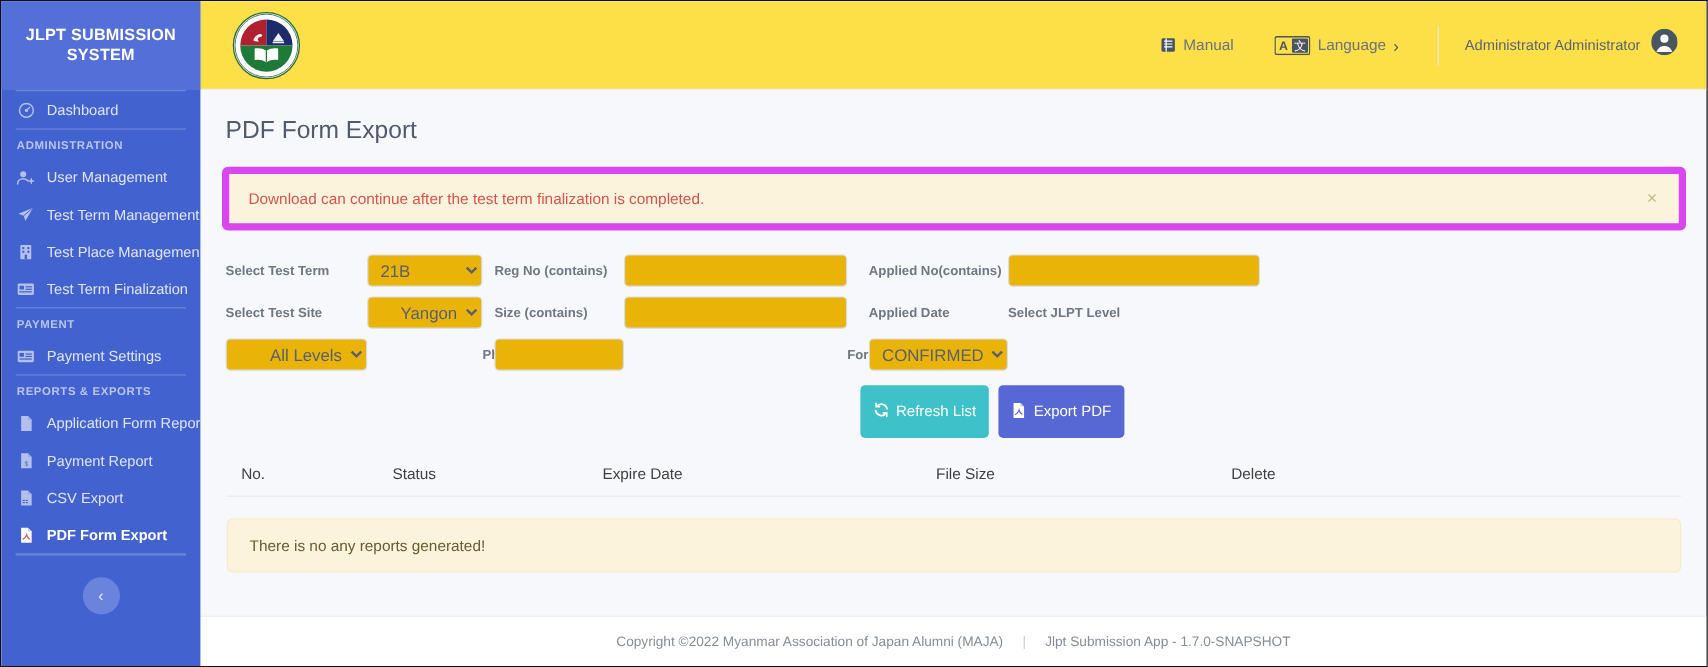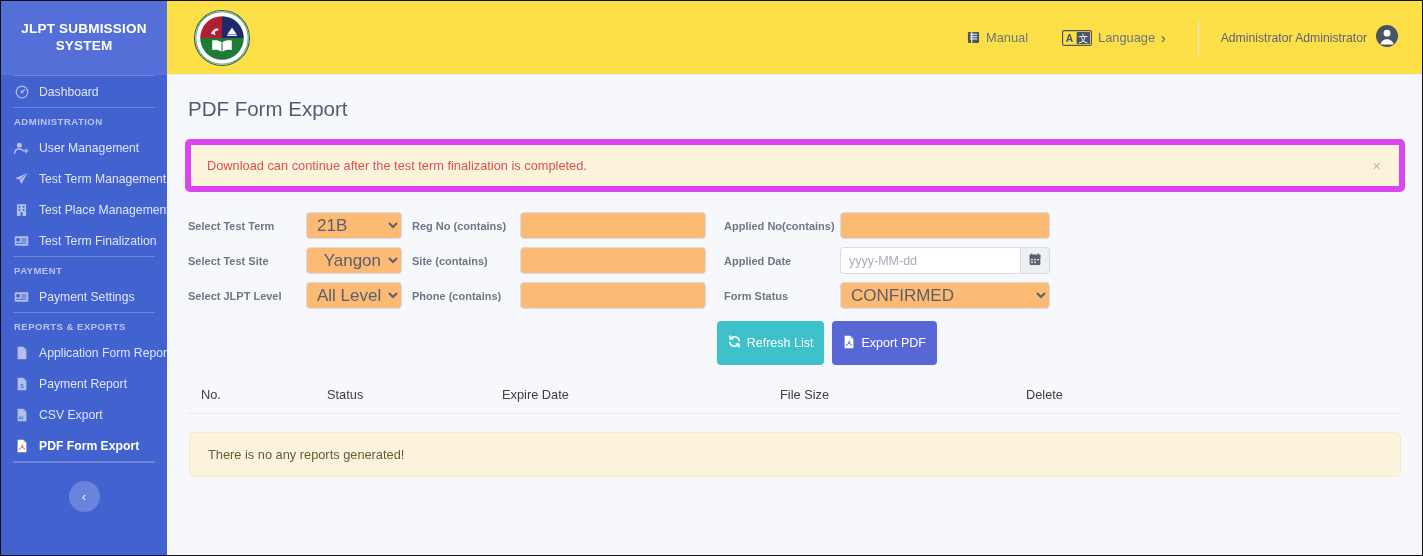--- a/index.html
+++ b/index.html
@@ -230,22 +230,22 @@
     color: #6f7785;
     white-space: nowrap;
     font-weight: bold;
   }
 
   select.ctl, input.ctl {
     height: 27px;
     width: 100%;
     border: 1px solid #d8dce6;
     border-radius: 4px;
-    background: #fdba74;
-    font-size: 17px;
+    background: #eab308;
+    font-size: 14px;
     color: #59606e;
     padding: 0 6px;
     font-family: "Liberation Sans", sans-serif;
     outline: none;
   }
   select.ctl { cursor: pointer; padding-right: 4px; }
   select.ctl.ra { text-align-last: right; direction: ltr; }
   input.ctl::placeholder { color: #a7adba; }
 
   .date-group {
@@ -582,44 +582,24 @@
         <input class="ctl" type="text" placeholder="" style="">
         <span></span>
         <label class="fl">Applied No(contains)</label>
         <input class="ctl" type="text" placeholder="" style="">
 
         <label class="fl">Select Test Site</label>
         <select class="ctl ra">
           <option>Yangon</option>
         </select>
         <span></span>
-        <label class="fl">Site (contains)</label>
+        <label class="fl">Size (contains)</label>
         <input class="ctl" type="text" placeholder="" style="">
         <span></span>
         <label class="fl">Applied Date</label>
-        <div class="date-group">
-          <input type="text" placeholder="yyyy-MM-dd" style="">
-          <button class="date-btn">
-            <span>
-              <svg width="12" height="13" viewBox="0 0 13 14">
-                  <rect x="0.7" y="1.8" width="11.6" height="11.2" rx="1" fill="#5b6370"></rect>
-                  <rect x="0.7" y="1.8" width="11.6" height="3" fill="#5b6370"></rect>
-                  <rect x="2.2" y="0.4" width="1.5" height="2.6" rx="0.5" fill="#5b6370"></rect>
-                  <rect x="9.3" y="0.4" width="1.5" height="2.6" rx="0.5" fill="#5b6370"></rect>
-                  <g fill="#eef0f5">
-                    <rect x="2.3" y="6.4" width="1.8" height="1.6"></rect>
-                    <rect x="5.6" y="6.4" width="1.8" height="1.6"></rect>
-                    <rect x="8.9" y="6.4" width="1.8" height="1.6"></rect>
-                    <rect x="2.3" y="9.3" width="1.8" height="1.6"></rect>
-                    <rect x="5.6" y="9.3" width="1.8" height="1.6"></rect>
-                  </g>
-                </svg>
-            </span>
-          </button>
-        </div>
 
         <label class="fl">Select JLPT Level</label>
         <select class="ctl ra">
           <option>All Levels</option>
         </select>
         <span></span>
         <label class="fl">Phone (contains)</label>
         <input class="ctl" type="text" placeholder="" style="">
         <span></span>
         <label class="fl">Form Status</label>
@@ -655,15 +635,20 @@
         <span>Status</span>
         <span>Expire Date</span>
         <span>File Size</span>
         <span>Delete</span>
       </div>
 
       <div class="empty-box">There is no any reports generated!</div>
 
     </main>
 
+    <footer class="footer">
+      <span>Copyright ©2022 Myanmar Association of Japan Alumni (MAJA)</span>
+      <span class="footer-sep">|</span>
+      <span>Jlpt Submission App - 1.7.0-SNAPSHOT</span>
+    </footer>
 
   </div>
 </div>
 
 </body></html>

